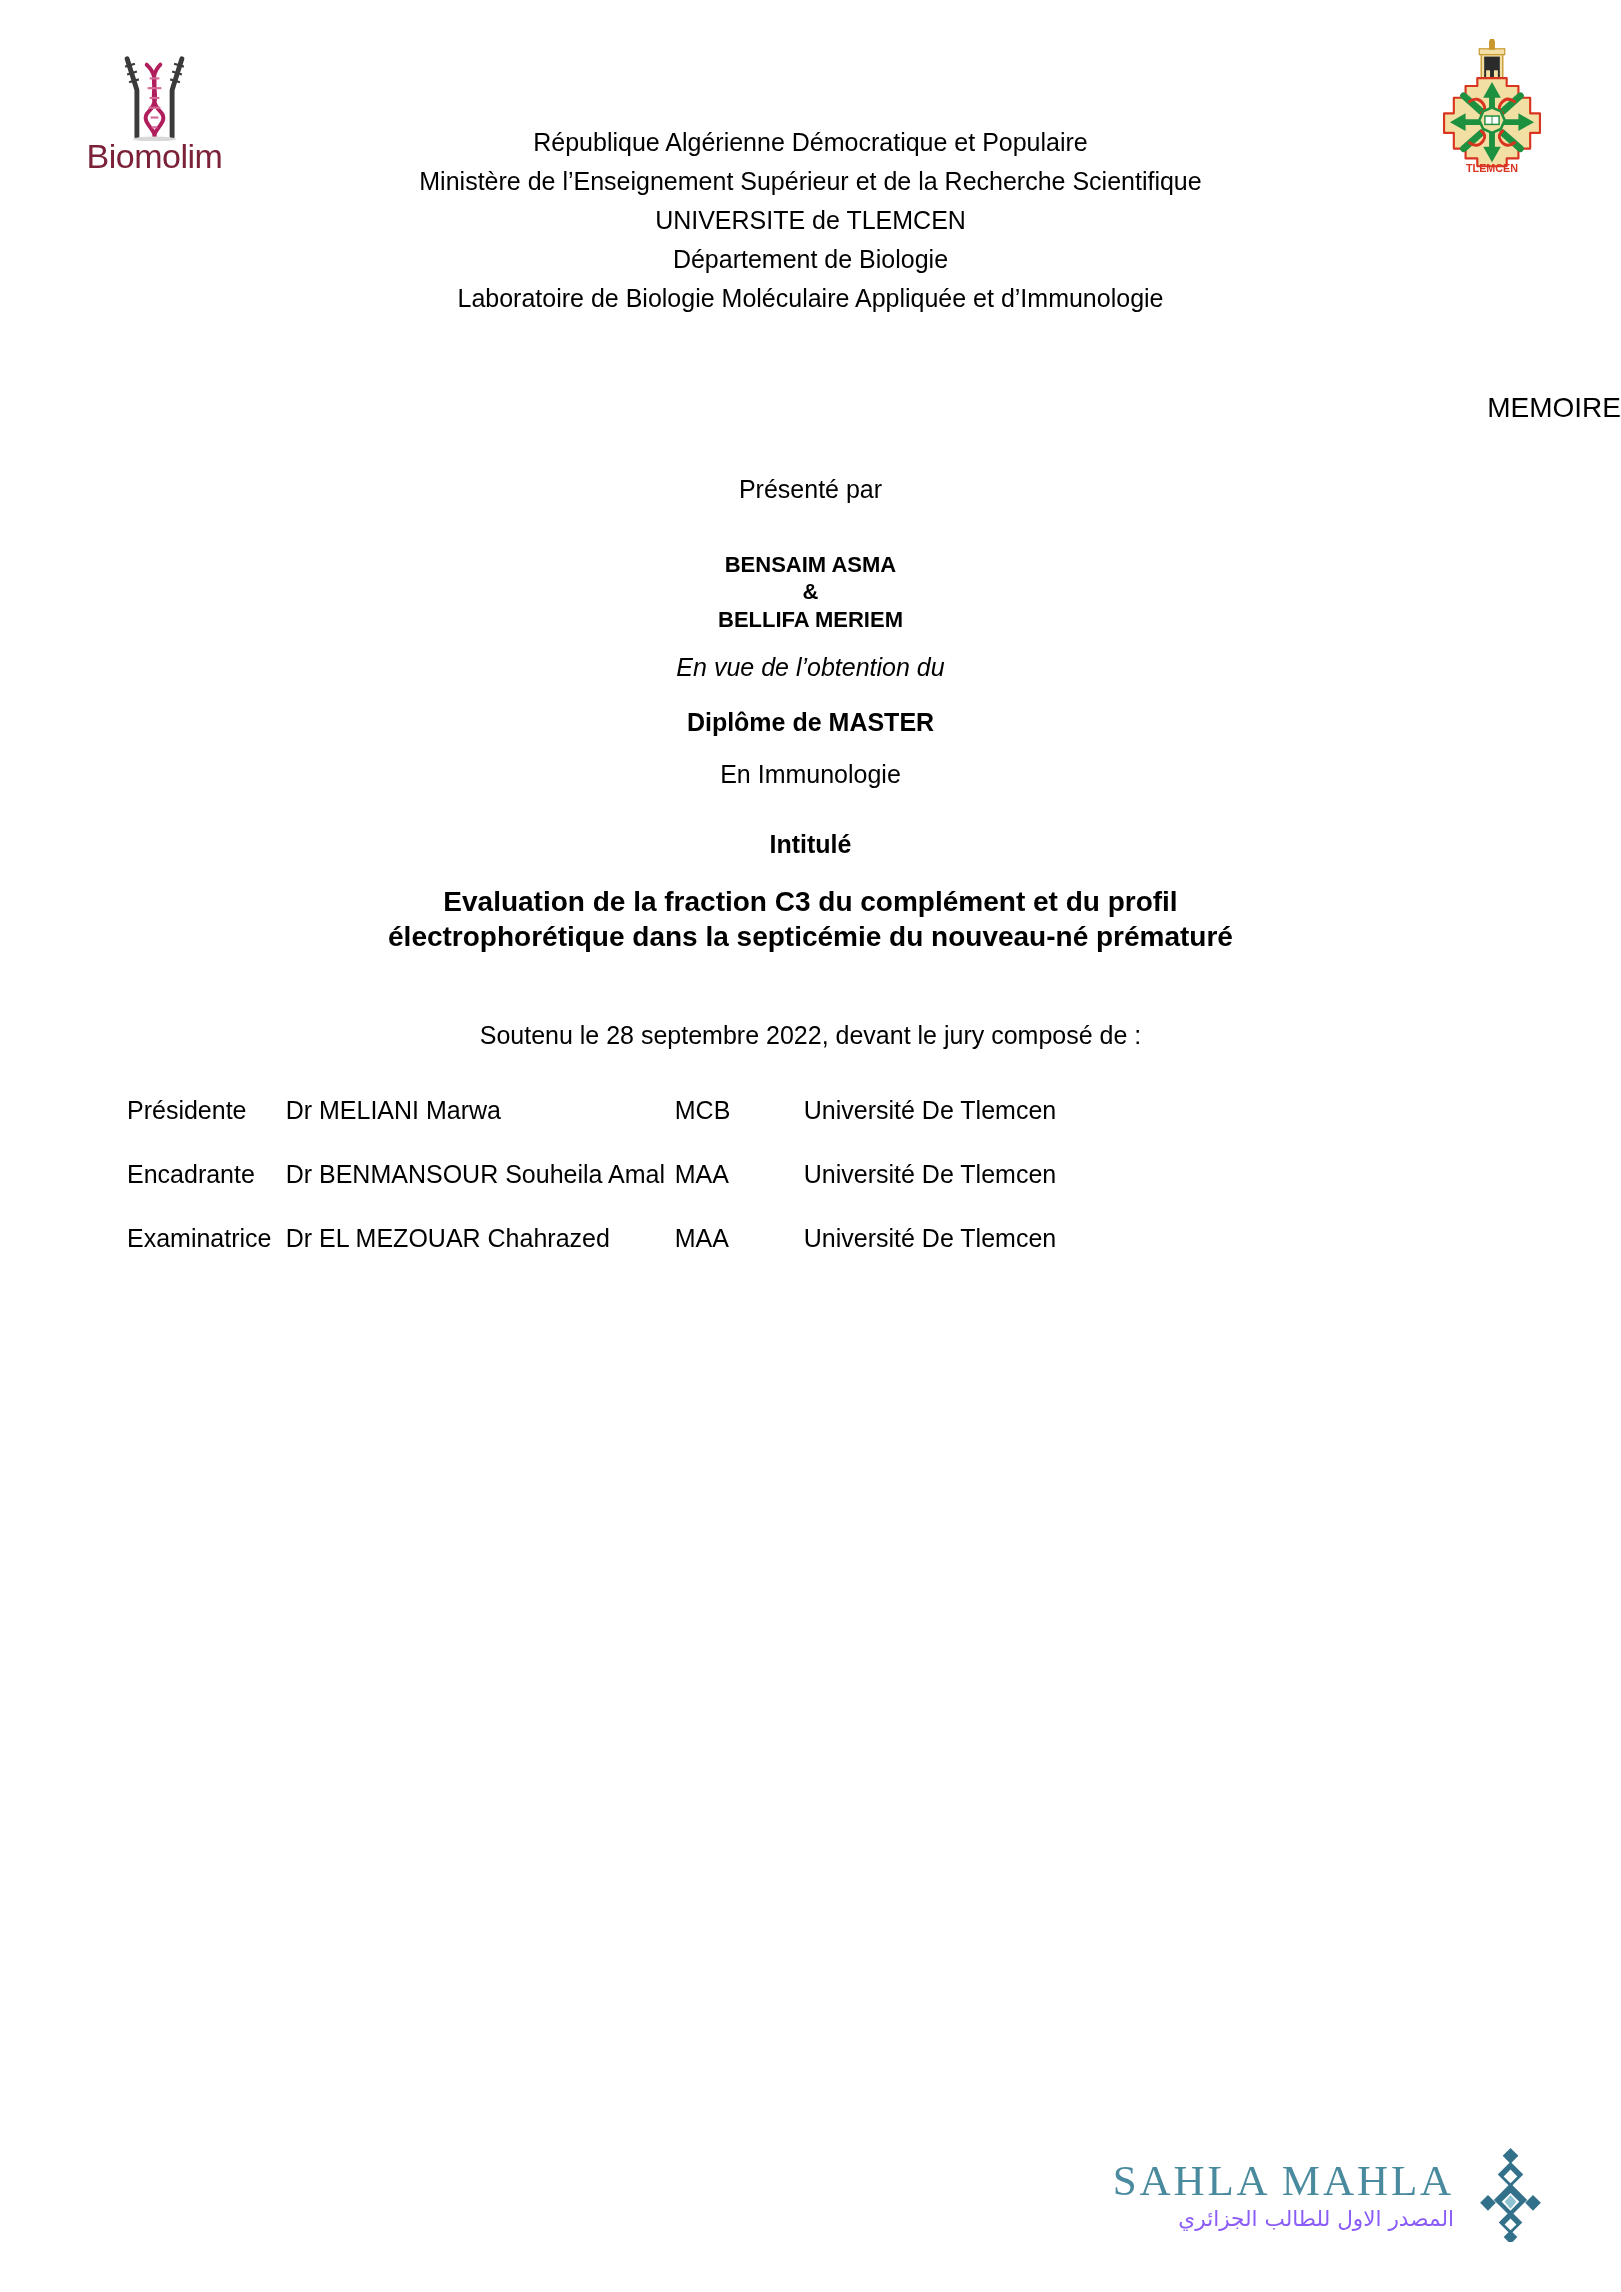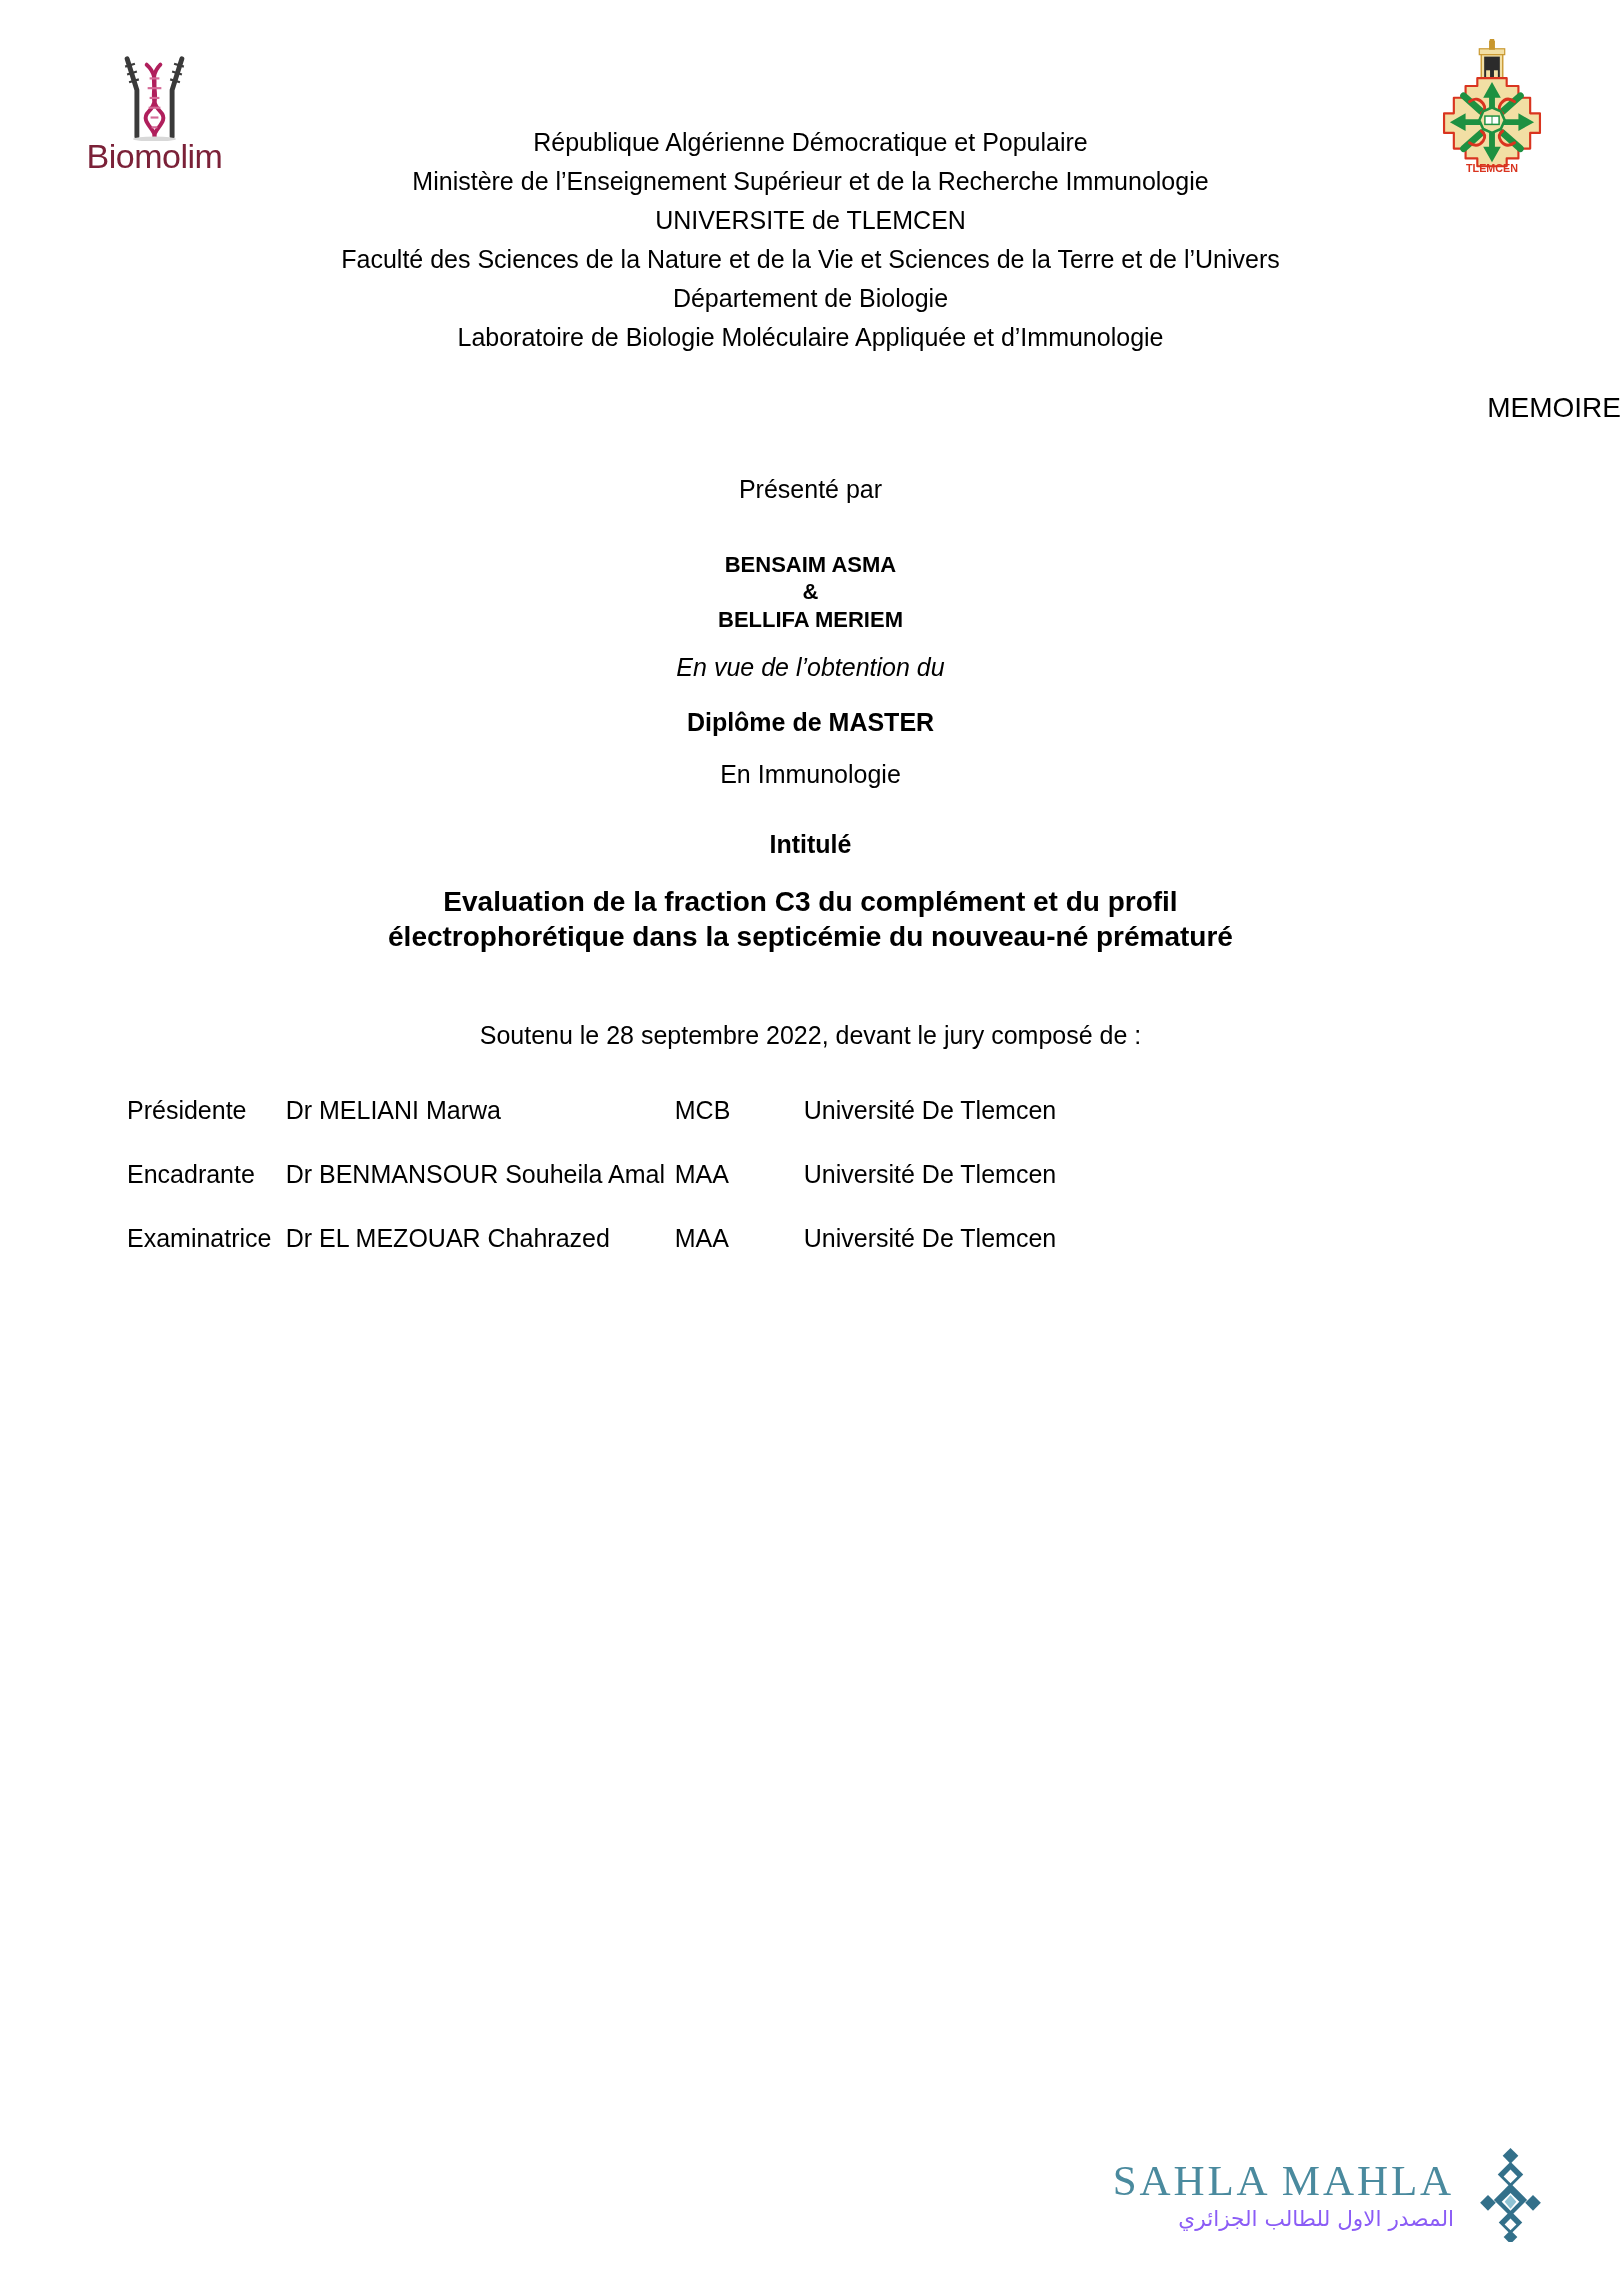--- a/index.html
+++ b/index.html
@@ -273,23 +273,22 @@
       <rect x="51" y="78" width="16" height="10" fill="#1e9141"></rect>
       <rect x="52.5" y="79.5" width="6" height="7" fill="#ffffff"></rect>
       <rect x="59.5" y="79.5" width="6" height="7" fill="#ffffff"></rect>
 
       <text x="59" y="136" text-anchor="middle" font-family="Liberation Sans, sans-serif" font-size="11" font-weight="bold" fill="#d9341f">TLEMCEN</text>
     </svg>
   </div>
 
   <div class="header-block">
     <div class="header-line">République Algérienne Démocratique et Populaire</div>
-    <div class="header-line">Ministère de l’Enseignement Supérieur et de la Recherche Immunologie</div>
+    <div class="header-line">Ministère de l’Enseignement Supérieur et de la Recherche Scientifique</div>
     <div class="header-line">UNIVERSITE de TLEMCEN</div>
-    <div class="header-line">Faculté des Sciences de la Nature et de la Vie et Sciences de la Terre et de l’Univers</div>
     <div class="header-line">Département de Biologie</div>
     <div class="header-line">Laboratoire de Biologie Moléculaire Appliquée et d’Immunologie</div>
   </div>
 
   <div class="memoire">MEMOIRE</div>
 
   <div class="presente">Présenté par</div>
 
   <div class="authors">
     <div>BENSAIM ASMA</div>

